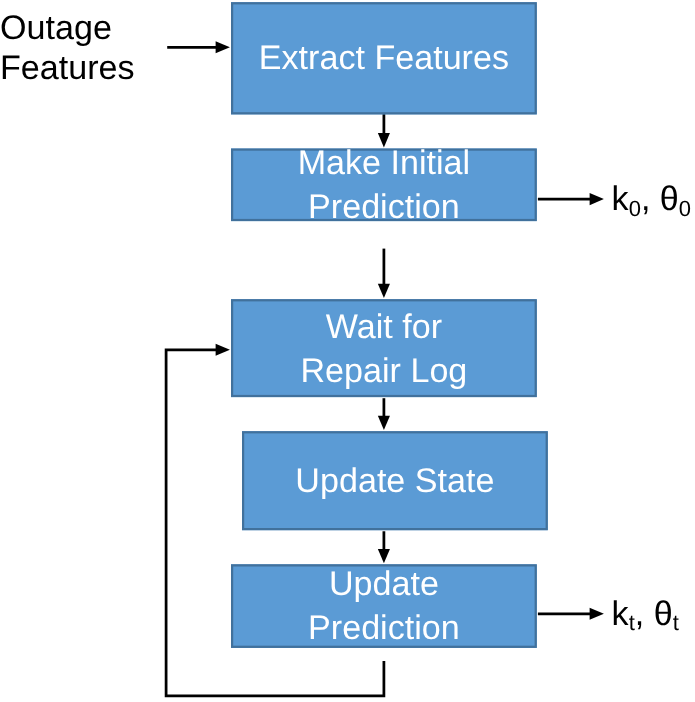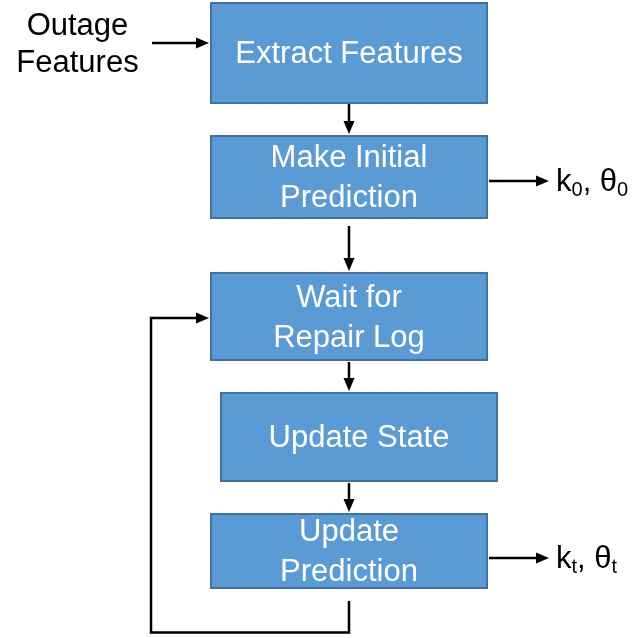--- a/index.html
+++ b/index.html
@@ -47,21 +47,21 @@
     justify-content: center;
     text-align: center;
     font-size: 31px;
     line-height: 40px;
   }
   .side-label {
     position: absolute;
     color: var(--label-text);
     font-size: 31px;
     line-height: 37px;
-    text-align: center;
+    text-align: left;
     white-space: nowrap;
   }
   .output-label {
     position: absolute;
     color: var(--label-text);
     font-size: 31px;
     line-height: 40px;
     white-space: nowrap;
   }
   .output-label sub {
@@ -120,21 +120,21 @@
 
   <div class="side-label" style="left:0px; top:6px; width:155px;">
     <div>Outage</div>
     <div>Features</div>
   </div>
 
   <div class="node" style="top:2px; height:102px;">
     <div>Extract Features</div>
   </div>
 
-  <div class="node" style="top:135px; height:84px;text-align:right;">
+  <div class="node" style="top:135px; height:66px;text-align:right;">
     <div>Make Initial</div>
     <div>Prediction</div>
   </div>
 
   <div class="node" style="top:272px; height:89px;">
     <div>Wait for</div>
     <div>Repair Log</div>
   </div>
 
   <div class="node" style="top:392px; height:90px;margin-left:10px;">

